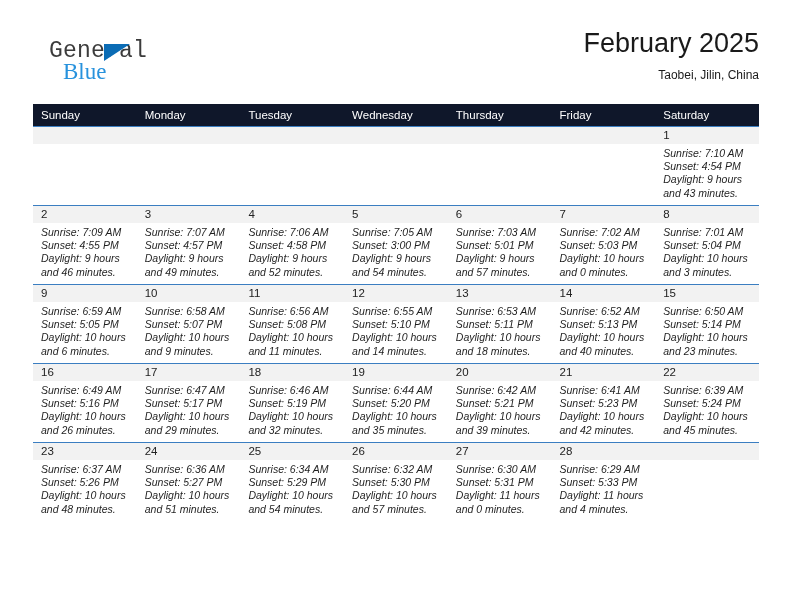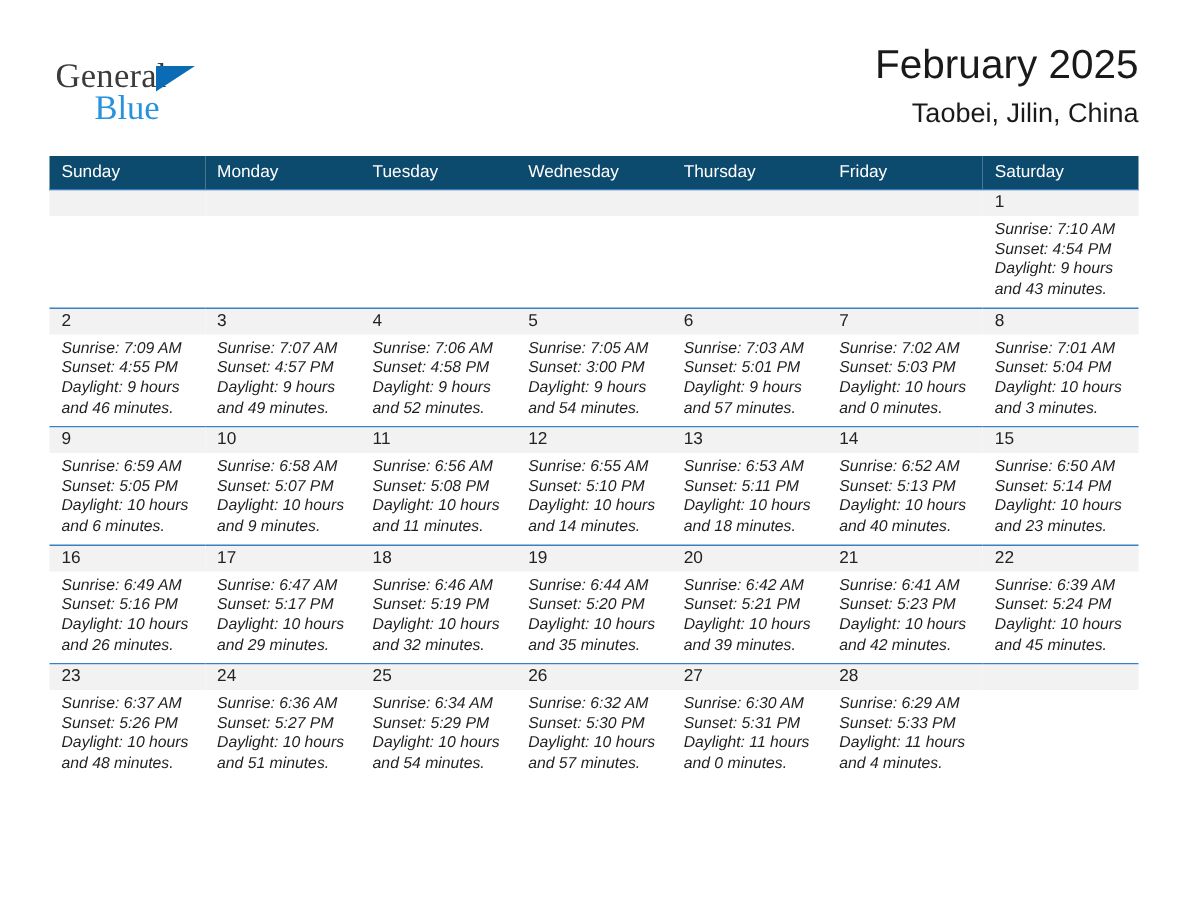--- a/index.html
+++ b/index.html
@@ -31,26 +31,26 @@
   }
   .logo {
     position: absolute;
     left: 0px;
     top: 12px;
     width: 200px;
     height: 56px;
   }
   .logo-general {
     position: absolute;
-    left: 4px;
+    left: 16px;
     top: 0px;
     font-size: 23px;
     color: #3b3b3b;
     letter-spacing: 0.2px;
-    font-family: Liberation Serif, serif;
+    font-family: Liberation Mono, monospace;
   }
   .logo-tri {
     position: absolute;
     left: 71px;
     top: 6px;
     width: 0;
     height: 0;
     border-left: 26px solid #0b6cb5;
     border-bottom: 17px solid transparent;
   }
@@ -68,38 +68,38 @@
     top: 0px;
     text-align: right;
   }
   .month-title {
     font-size: 27px;
     color: #1a1a1a;
     line-height: 34px;
     white-space: nowrap;
   }
   .location {
-    font-size: 18px;
+    font-size: 12px;
     color: #1a1a1a;
     line-height: 20px;
     margin-top: 5px;
     white-space: nowrap;
   }
 
   
   .calendar {
     position: absolute;
     left: 33px;
     top: 104px;
     width: 726px;
     border-collapse: collapse;
     table-layout: fixed;
   }
   .calendar th {
-    background: #0c4a6e;
+    background: #0f172a;
     color: #ffffff;
     font-size: 11.5px;
     font-weight: normal;
     text-align: left;
     padding: 5px 0 5px 8px;
     height: 12px;
     border: none;
   }
   .calendar td {
     vertical-align: top;

